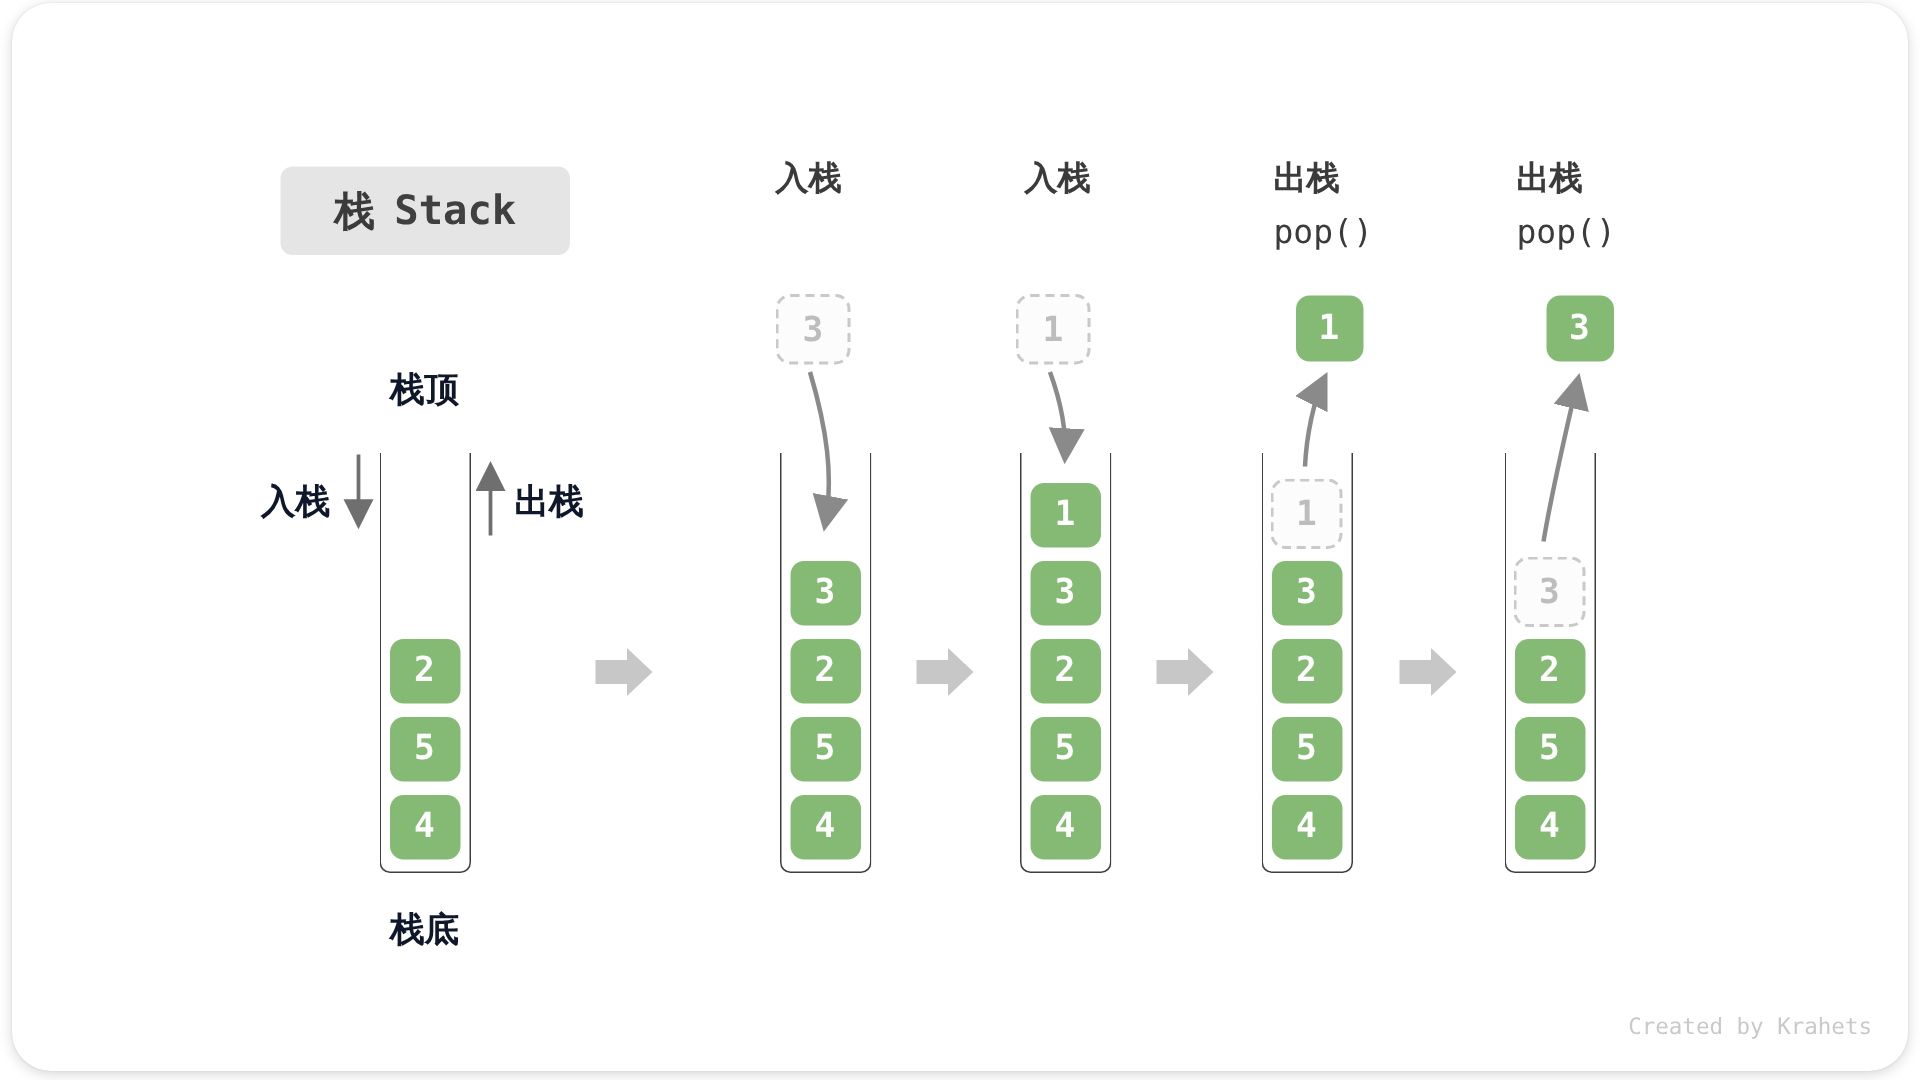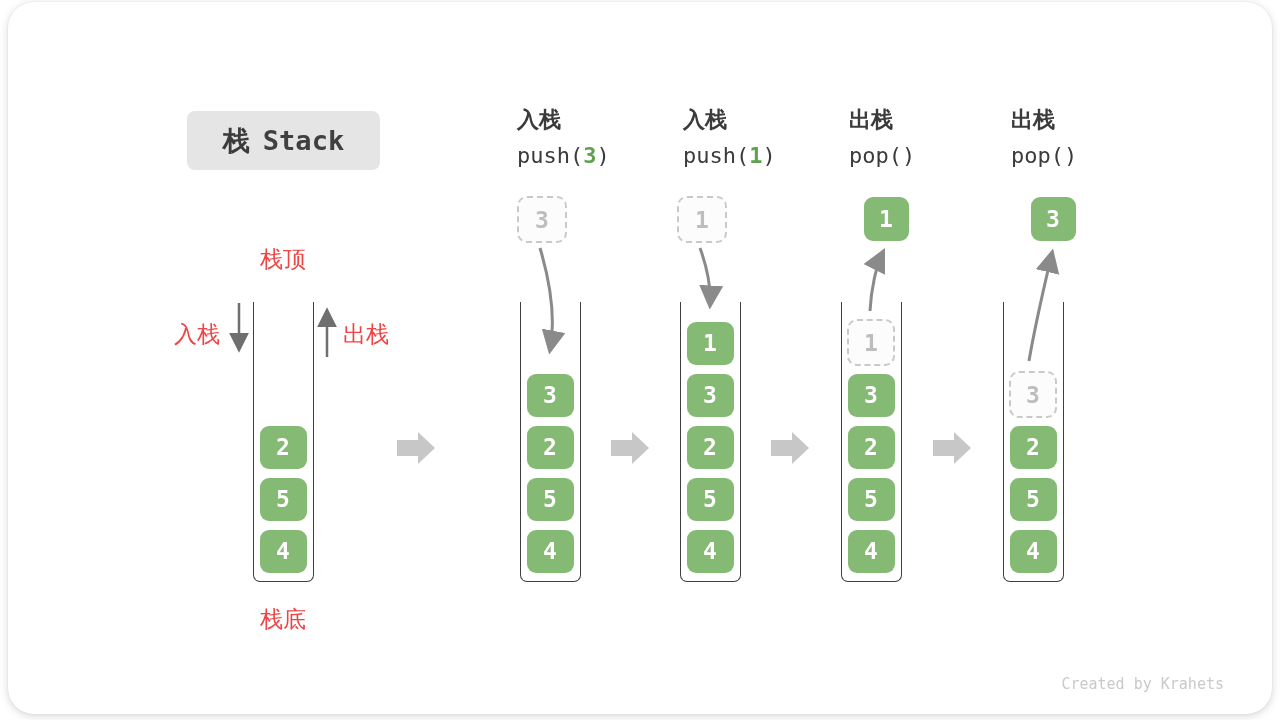--- a/index.html
+++ b/index.html
@@ -14,60 +14,58 @@
   .t-zh{font-size:27px;font-weight:700;color:#3b3b3b;}
   .t-en{font-size:27px;font-weight:600;margin-left:13px;color:#404040;
     font-family:"DejaVu Sans Mono","Liberation Mono",monospace;}
   
   .hdr{position:absolute;top:106px;width:170px;}
   .hzh{font-size:22px;font-weight:700;line-height:28px;color:#3b3b3b;}
   .hop{font-size:22px;line-height:28px;margin-top:8px;color:#3b3b3b;
     font-family:"DejaVu Sans Mono","Liberation Mono",monospace;}
   .hop .arg{color:#5ea24e;font-weight:700;}
   
-  .lab{position:absolute;font-size:23px;font-weight:400;color:#ef4444;}
+  .lab{position:absolute;font-size:23px;font-weight:700;color:#0f172a;}
   .top-lab,.bottom-lab{left:233px;width:100px;text-align:center;}
   .top-lab{top:244px;}
   .bottom-lab{top:604px;}
   .push-lab{left:150px;width:70px;top:319px;text-align:right;}
   .pop-lab{left:343px;top:319px;}
   
   .well{position:absolute;box-sizing:border-box;background:#ffffff;
     border-left:1.5px solid #3f3f3f;border-right:1.5px solid #3f3f3f;border-bottom:1.5px solid #3f3f3f;
     border-radius:0 0 7px 7px;}
   .elem{position:absolute;width:47px;height:43px;background:#85ba75;border-radius:9px;
     color:#ffffff;font-size:23px;font-weight:600;text-align:center;line-height:43px;
     font-family:"DejaVu Sans Mono","Liberation Mono",monospace;}
   .ghost{position:absolute;box-sizing:border-box;border:2px dashed #c9c9c9;border-radius:10px;
     background:#fcfcfc;color:#bdbdbd;font-size:23px;font-weight:600;
     display:flex;align-items:center;justify-content:center;
     font-family:"DejaVu Sans Mono","Liberation Mono",monospace;}
   
-  .watermark{position:absolute;right:56px;top:675px;font-size:15px;color:#c9c9c9;
+  .watermark{position:absolute;right:32px;top:675px;font-size:15px;color:#c9c9c9;
     font-family:"DejaVu Sans Mono","Liberation Mono",monospace;}
   .overlay{position:absolute;left:0;top:0;pointer-events:none;}
 </style>
 </head>
 <body>
 
 <div class="canvas">
   <div class="card"></div>
 
   <div class="title-box">
     <span class="t-zh">栈</span>
     <span class="t-en">Stack</span>
   </div>
 
   <div class="hdr" style="left:517px">
     <div class="hzh">入栈</div>
-    <div class="hop"><span>push(</span><span class="arg">3</span><span>)</span></div>
   </div>
   <div class="hdr" style="left:683px">
     <div class="hzh">入栈</div>
-    <div class="hop"><span>push(</span><span class="arg">1</span><span>)</span></div>
   </div>
   <div class="hdr" style="left:849px">
     <div class="hzh">出栈</div>
     <div class="hop"><span>pop()</span><span class="arg"></span><span></span></div>
   </div>
   <div class="hdr" style="left:1011px">
     <div class="hzh">出栈</div>
     <div class="hop"><span>pop()</span><span class="arg"></span><span></span></div>
   </div>
 

